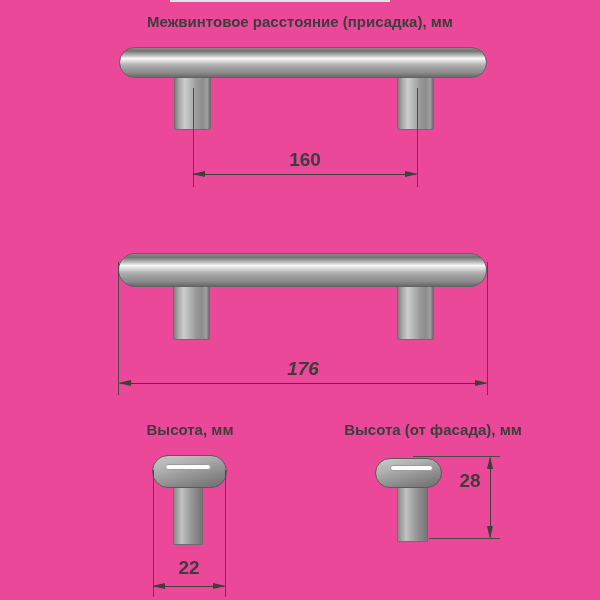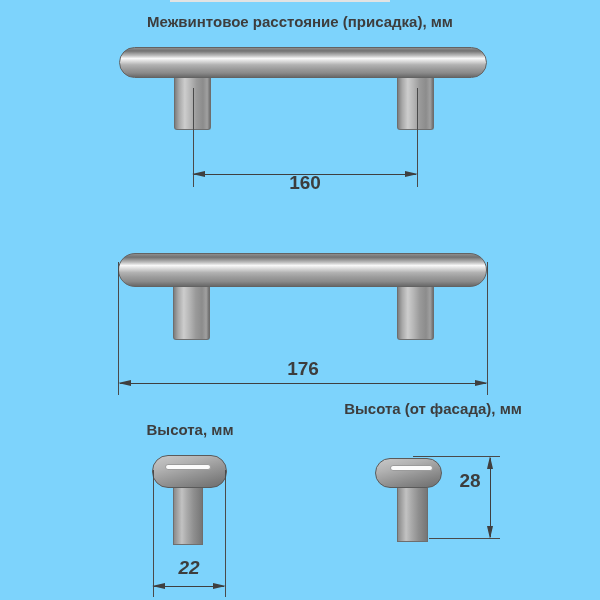--- a/index.html
+++ b/index.html
@@ -1,21 +1,21 @@
 <!DOCTYPE html>
 <html><head>
 <meta charset="utf-8">
 <style>
   :root{
     --line:#3f3f3f;
     --text:#3d3d3d;
   }
   html,body{margin:0;padding:0;background:#ffffff;}
   .canvas{
-    position:relative;width:600px;height:600px;background:#7dd3fc;overflow:hidden;
+    position:relative;width:600px;height:600px;background:#ec4899;overflow:hidden;
     font-family:"Liberation Sans",sans-serif;
   }
   .title{
     position:absolute;color:var(--text);font-weight:bold;font-size:15px;
     text-align:center;white-space:nowrap;
   }
   .dim-label{
     position:absolute;color:var(--text);font-weight:bold;font-size:19px;
     text-align:center;white-space:nowrap;
   }
@@ -72,59 +72,59 @@
 
   <div class="title" style="left:0;top:13px;width:600px;">Межвинтовое расстояние (присадка), мм</div>
 
   <div class="post" style="left:174px;top:78px;width:37px;height:52px;"></div>
   <div class="post" style="left:397px;top:78px;width:37px;height:52px;"></div>
   <div class="bar" style="left:119px;top:47px;width:368px;height:31px;"></div>
 
   <div class="ext-v" style="left:193px;top:88px;height:99px;"></div>
   <div class="ext-v" style="left:417px;top:88px;height:99px;"></div>
 
-  <div class="dim-label" style="left:193px;top:149px;width:224px;margin-top:23px;">160</div>
+  <div class="dim-label" style="left:193px;top:149px;width:224px;">160</div>
   <div class="dim-h" style="left:193px;top:174px;width:224px;">
     <div class="ln"></div>
     <div class="arr arr-left"></div>
     <div class="arr arr-right"></div>
   </div>
 
 
   <div class="post" style="left:173px;top:287px;width:37px;height:53px;"></div>
   <div class="post" style="left:397px;top:287px;width:37px;height:53px;"></div>
   <div class="bar" style="left:118px;top:253px;width:369px;height:34px;"></div>
 
   <div class="ext-v" style="left:118px;top:262px;height:133px;"></div>
   <div class="ext-v" style="left:487px;top:262px;height:133px;"></div>
 
-  <div class="dim-label" style="left:119px;top:358px;width:368px;">176</div>
+  <div class="dim-label" style="left:119px;top:358px;width:368px;font-style:italic;">176</div>
   <div class="dim-h" style="left:119px;top:383px;width:368px;">
     <div class="ln"></div>
     <div class="arr arr-left"></div>
     <div class="arr arr-right"></div>
   </div>
 
   <div class="title" style="left:90px;top:421px;width:200px;">Высота, мм</div>
 
   <div class="post-end" style="left:173px;top:488px;width:30px;height:57px;"></div>
   <div class="cap" style="left:152px;top:455px;width:75px;height:33px;"></div>
   <div class="slot" style="left:165px;top:464px;width:46px;height:6px;"></div>
 
   <div class="ext-v" style="left:153px;top:470px;height:127px;"></div>
   <div class="ext-v" style="left:225px;top:470px;height:127px;"></div>
 
-  <div class="dim-label" style="left:153px;top:557px;width:72px;font-style:italic;">22</div>
+  <div class="dim-label" style="left:153px;top:557px;width:72px;">22</div>
   <div class="dim-h" style="left:153px;top:586px;width:72px;">
     <div class="ln"></div>
     <div class="arr arr-left"></div>
     <div class="arr arr-right"></div>
   </div>
 
-  <div class="title" style="left:333px;top:400px;width:200px;">Высота (от фасада), мм</div>
+  <div class="title" style="left:333px;top:421px;width:200px;">Высота (от фасада), мм</div>
 
   <div class="post-end" style="left:397px;top:488px;width:31px;height:54px;"></div>
   <div class="cap" style="left:375px;top:458px;width:67px;height:30px;border-radius:15px;"></div>
   <div class="slot" style="left:390px;top:465px;width:43px;height:6px;"></div>
 
   <div class="ext-h" style="left:413px;top:456px;width:87px;"></div>
   <div class="ext-h" style="left:429px;top:538px;width:71px;"></div>
 
   <div class="dim-label" style="left:450px;top:470px;width:40px;">28</div>
   <div class="dim-v" style="left:490px;top:457px;height:81px;">

